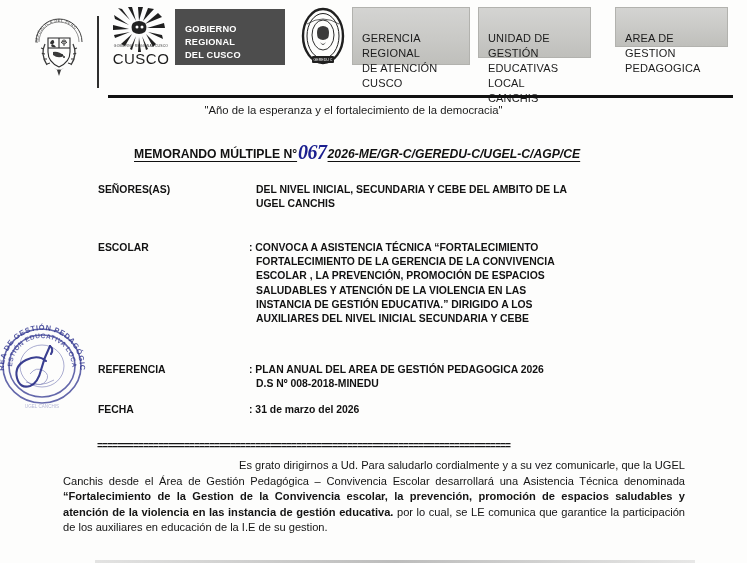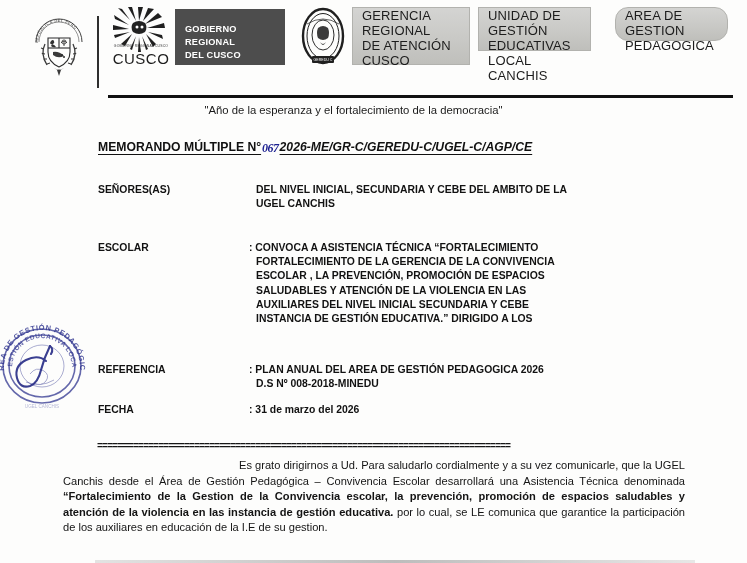--- a/index.html
+++ b/index.html
@@ -102,30 +102,30 @@
     left: 300px;
     top: 6px;
     width: 46px;
     height: 62px;
   }
 
   .gray-box {
     position: absolute;
     background: linear-gradient(180deg,#d4d4d2 0%, #c9c9c6 55%, #bfbfbb 100%);
     color: #1c1c1c;
-    font-size: 13px;
+    font-size: 11px;
     line-height: 15px;
     letter-spacing: .15px;
-    padding: 0 0 0 9px;
+    padding: 23px 0 0 9px;
     box-sizing: border-box;
     border: 1px solid #b2b2ae;
   }
   .gb1 { left: 352px; top: 7px;  width: 118px; height: 58px; }
-  .gb2 { left: 478px; top: 7px;  width: 113px; height: 44px; }
-  .gb3 { left: 615px; top: 7px;  width: 113px; height: 34px; border-radius: 13px; }
+  .gb2 { left: 478px; top: 7px;  width: 113px; height: 51px; }
+  .gb3 { left: 615px; top: 7px;  width: 113px; height: 40px; }
 
   .rule {
     position: absolute;
     left: 108px;
     top: 95px;
     width: 625px;
     height: 2.5px;
     background: #111;
   }
 
@@ -145,26 +145,27 @@
     position: absolute;
     left: 98px;
     top: 140px;
     font-size: 12.2px;
     font-weight: bold;
     white-space: nowrap;
   }
   .memo-lead {
     text-decoration: underline;
     text-underline-offset: 2.5px;
+    margin-left: 36px;
   }
   .memo-num {
     font-family: "Liberation Serif", serif;
     color: #1b1f8f;
     font-style: italic;
-    font-size: 12px;
+    font-size: 20px;
     font-weight: bold;
     letter-spacing: -.5px;
     padding: 0 1px;
     position: relative;
     top: 1px;
   }
   .memo-tail {
     font-style: italic;
     text-decoration: underline;
     text-underline-offset: 2.5px;
@@ -384,22 +385,22 @@
     </div>
   </div>
 
   <div class="field f-asunto">
     <div class="lbl">ESCOLAR</div>
     <div class="val">
       <span class="ln">: CONVOCA A ASISTENCIA TÉCNICA “FORTALECIMIENTO</span>
       <span class="ln ind">FORTALECIMIENTO DE LA GERENCIA DE LA CONVIVENCIA</span>
       <span class="ln ind">ESCOLAR , LA PREVENCIÓN, PROMOCIÓN DE ESPACIOS</span>
       <span class="ln ind">SALUDABLES Y ATENCIÓN DE LA VIOLENCIA EN LAS</span>
+      <span class="ln ind">INSTANCIA DE GESTIÓN EDUCATIVA.” DIRIGIDO A LOS</span>
       <span class="ln ind">AUXILIARES DEL NIVEL INICIAL SECUNDARIA Y CEBE</span>
-      <span class="ln ind">INSTANCIA DE GESTIÓN EDUCATIVA.” DIRIGIDO A LOS</span>
     </div>
   </div>
 
   <div class="field f-referencia">
     <div class="lbl">REFERENCIA</div>
     <div class="val">
       <span class="ln">: PLAN ANUAL  DEL AREA DE GESTIÓN PEDAGOGICA 2026</span>
       <span class="ln ind">D.S Nº 008-2018-MINEDU</span>
     </div>
   </div>

